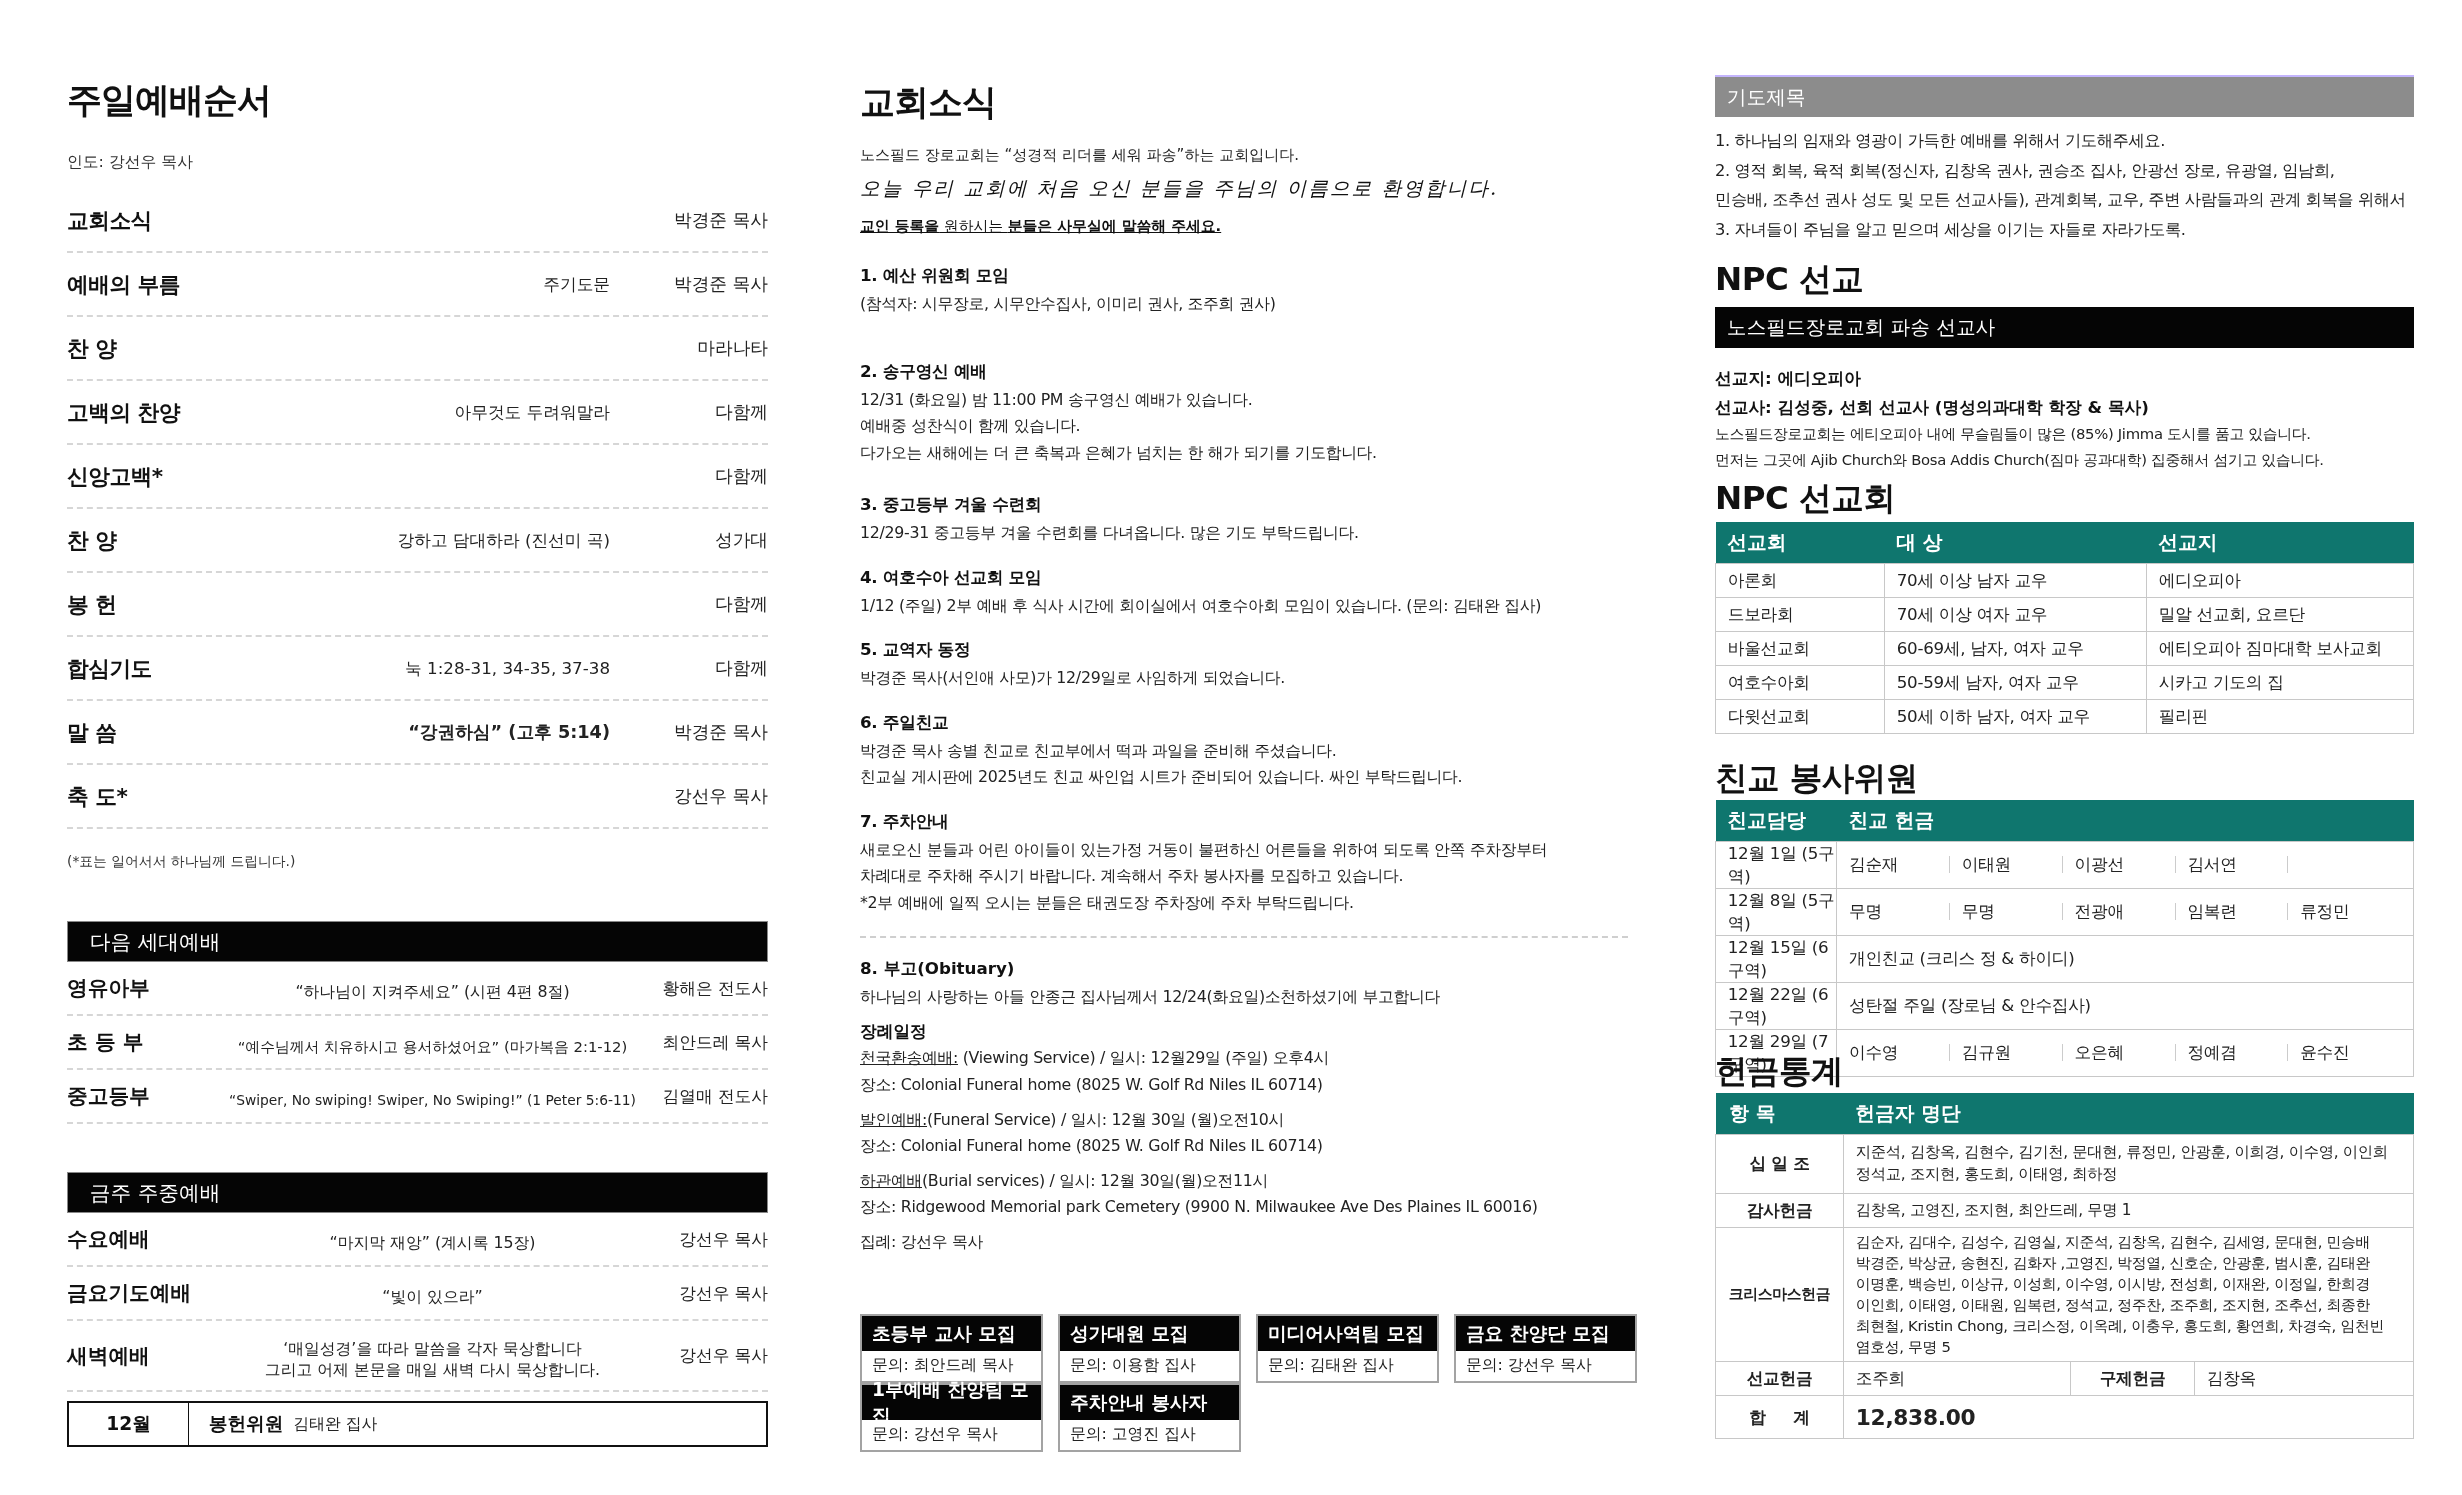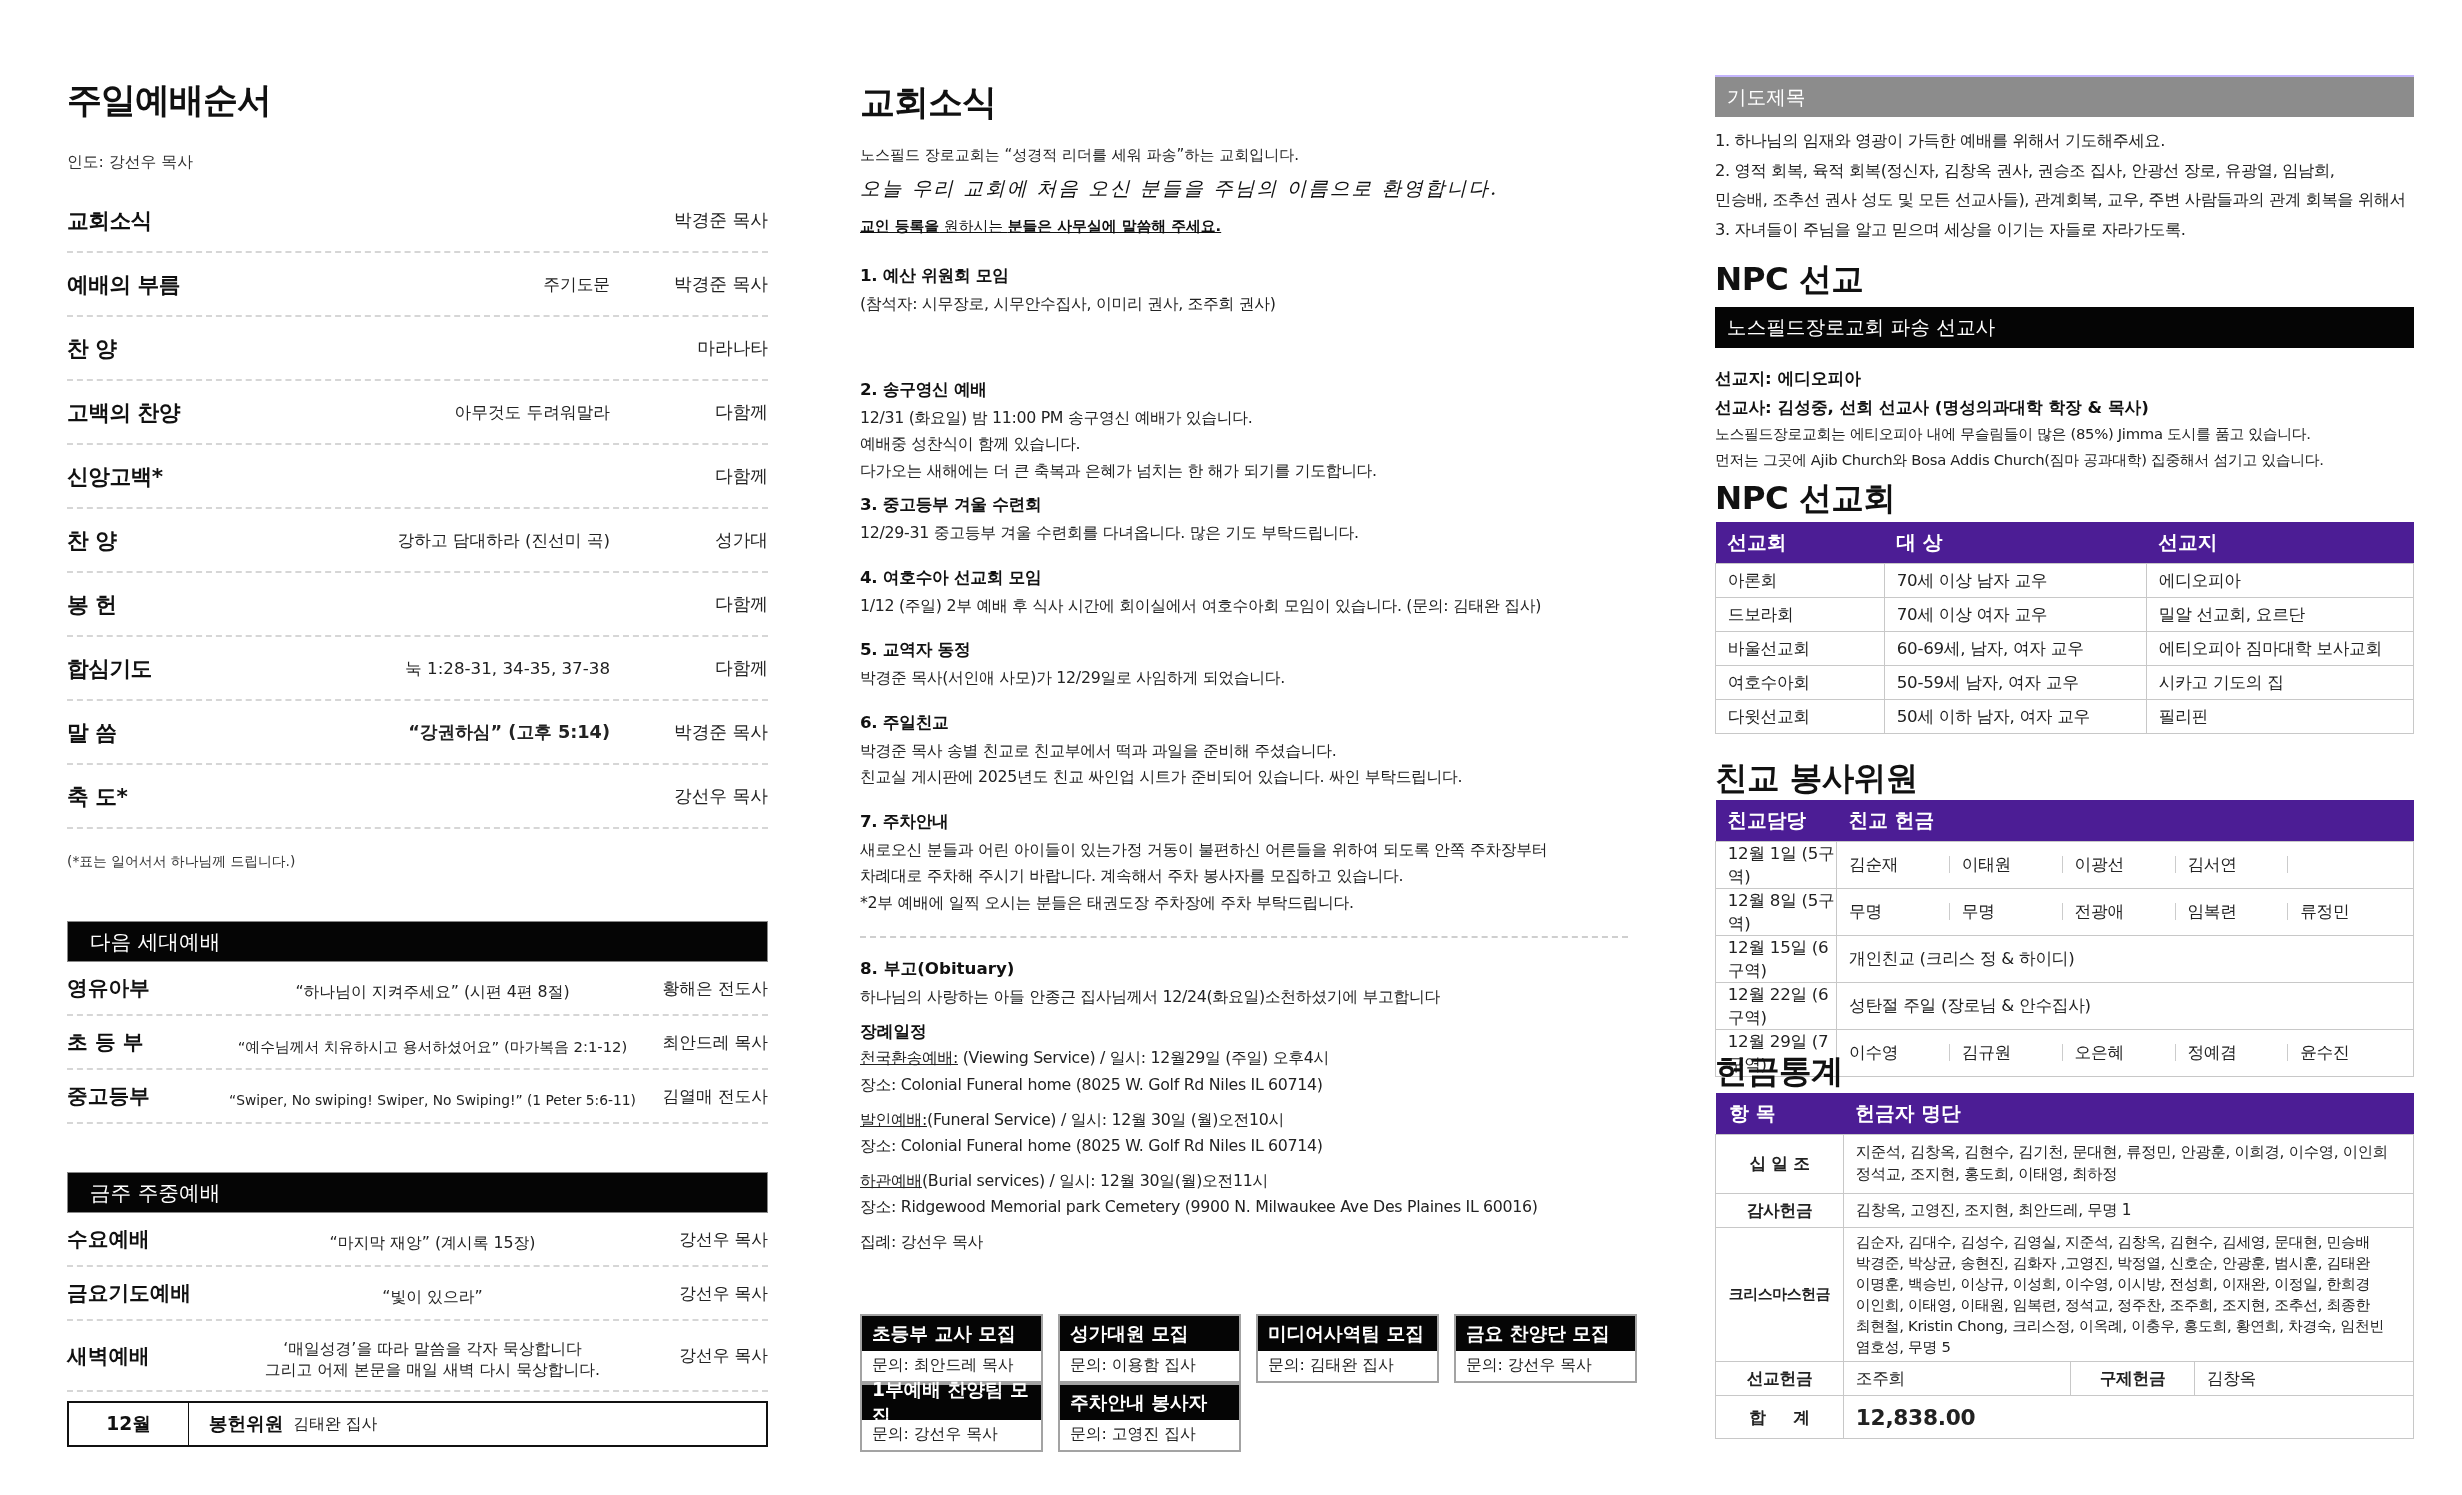--- a/index.html
+++ b/index.html
@@ -64,21 +64,21 @@
   .gray-bar { position: absolute; top: 75px; left: 0; width: 699px; height: 42px; background: #8c8c8c; color: #fff; font-size: 19.7px; display: flex; align-items: center; padding-left: 11.8px; border-top: 2px solid #c4b5fd; }
   .prayer { position: absolute; top: 126px; left: 0; width: 709px; font-size: 16.3px; line-height: 29.6px; color: #222; letter-spacing: -0.4px; }
   .r-title { position: absolute; left: 0; font-weight: bold; font-size: 32.5px; letter-spacing: -0.5px; }
   .black-bar { position: absolute; left: 0; width: 699px; height: 41px; background: #050505; color: #fff; font-size: 19.7px; display: flex; align-items: center; padding-left: 11.8px; }
   .msn { position: absolute; top: 364px; left: 0; width: 709px; }
   .msn .b { font-weight: bold; font-size: 16.7px; line-height: 28.6px; }
   .msn .t { font-size: 14.8px; line-height: 25.6px; color: #222; letter-spacing: -0.3px; }
 
   table { border-collapse: collapse; }
   .tbl { position: absolute; left: 0; width: 699px; }
-  .tbl th { background: #4c1d95; color: #fff; font-weight: bold; font-size: 19.7px; text-align: left; height: 41px; padding-left: 11.8px; }
+  .tbl th { background: #0f766e; color: #fff; font-weight: bold; font-size: 19.7px; text-align: left; height: 41px; padding-left: 11.8px; }
   .tbl td { font-size: 16.7px; color: #222; border: 1px solid #c8c8c8; padding-left: 11.8px; height: 34px; letter-spacing: -0.3px; }
   .tbl td.c { text-align: center; padding-left: 0; font-weight: bold; }
   .names { display: flex; align-items: center; }
   .names span { width: 101px; border-right: 1px solid #ccc; padding-left: 0; line-height: 17.7px; margin-right: 11.8px; }
   .names span:last-child { border-right: none; }
   .total { font-size: 21.7px !important; font-weight: bold; }
 </style>
 </head>
 <body>
 
@@ -189,21 +189,21 @@
 <div id="col-mid" class="col">
   <div class="big-title">교회소식</div>
   <div class="intro">노스필드 장로교회는 “성경적 리더를 세워 파송”하는 교회입니다.</div>
   <div class="welcome">오늘 우리 교회에 처음 오신 분들을 주님의 이름으로 환영합니다.</div>
   <div class="register"><b>교인 등록을</b><span> 원하시는 </span><b>분들은 사무실에 말씀해 주세요.</b></div>
 
   <div class="news" style="top:264px">
     <h3>1. 예산 위원회 모임</h3>
     <p>(참석자: 시무장로, 시무안수집사, 이미리 권사, 조주희 권사)</p>
   </div>
-  <div class="news" style="top:378px">
+  <div class="news" style="top:360px">
     <h3>2. 송구영신 예배</h3>
     <p>12/31 (화요일) 밤 11:00 PM 송구영신 예배가 있습니다.</p>
     <p>예배중 성찬식이 함께 있습니다.</p>
     <p>다가오는 새해에는 더 큰 축복과 은혜가 넘치는 한 해가 되기를 기도합니다.</p>
   </div>
   <div class="news" style="top:493px">
     <h3>3. 중고등부 겨울 수련회</h3>
     <p>12/29-31 중고등부 겨울 수련회를 다녀옵니다.  많은 기도 부탁드립니다.</p>
   </div>
   <div class="news" style="top:566px">

